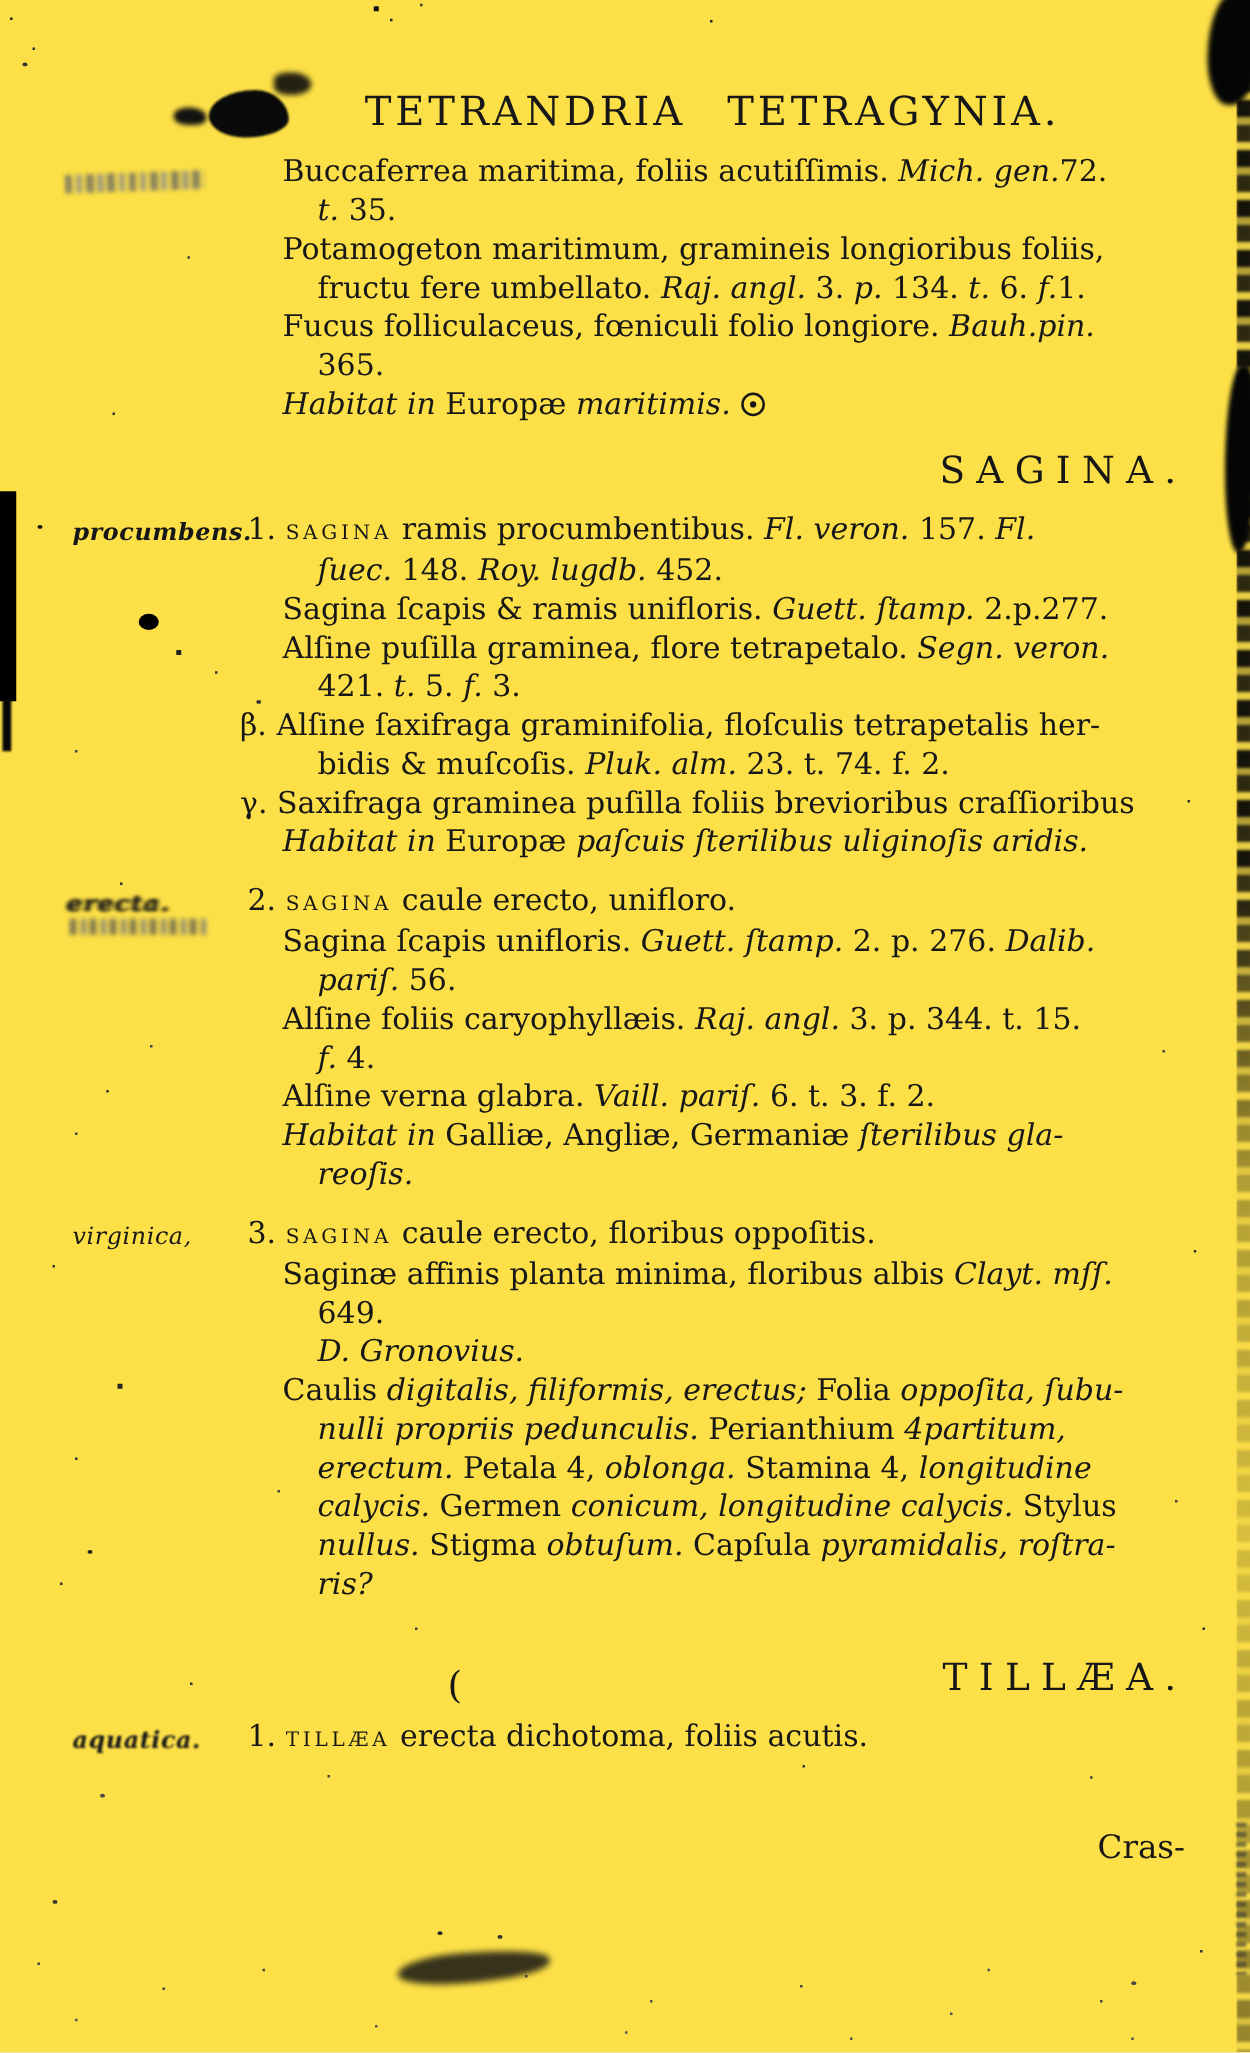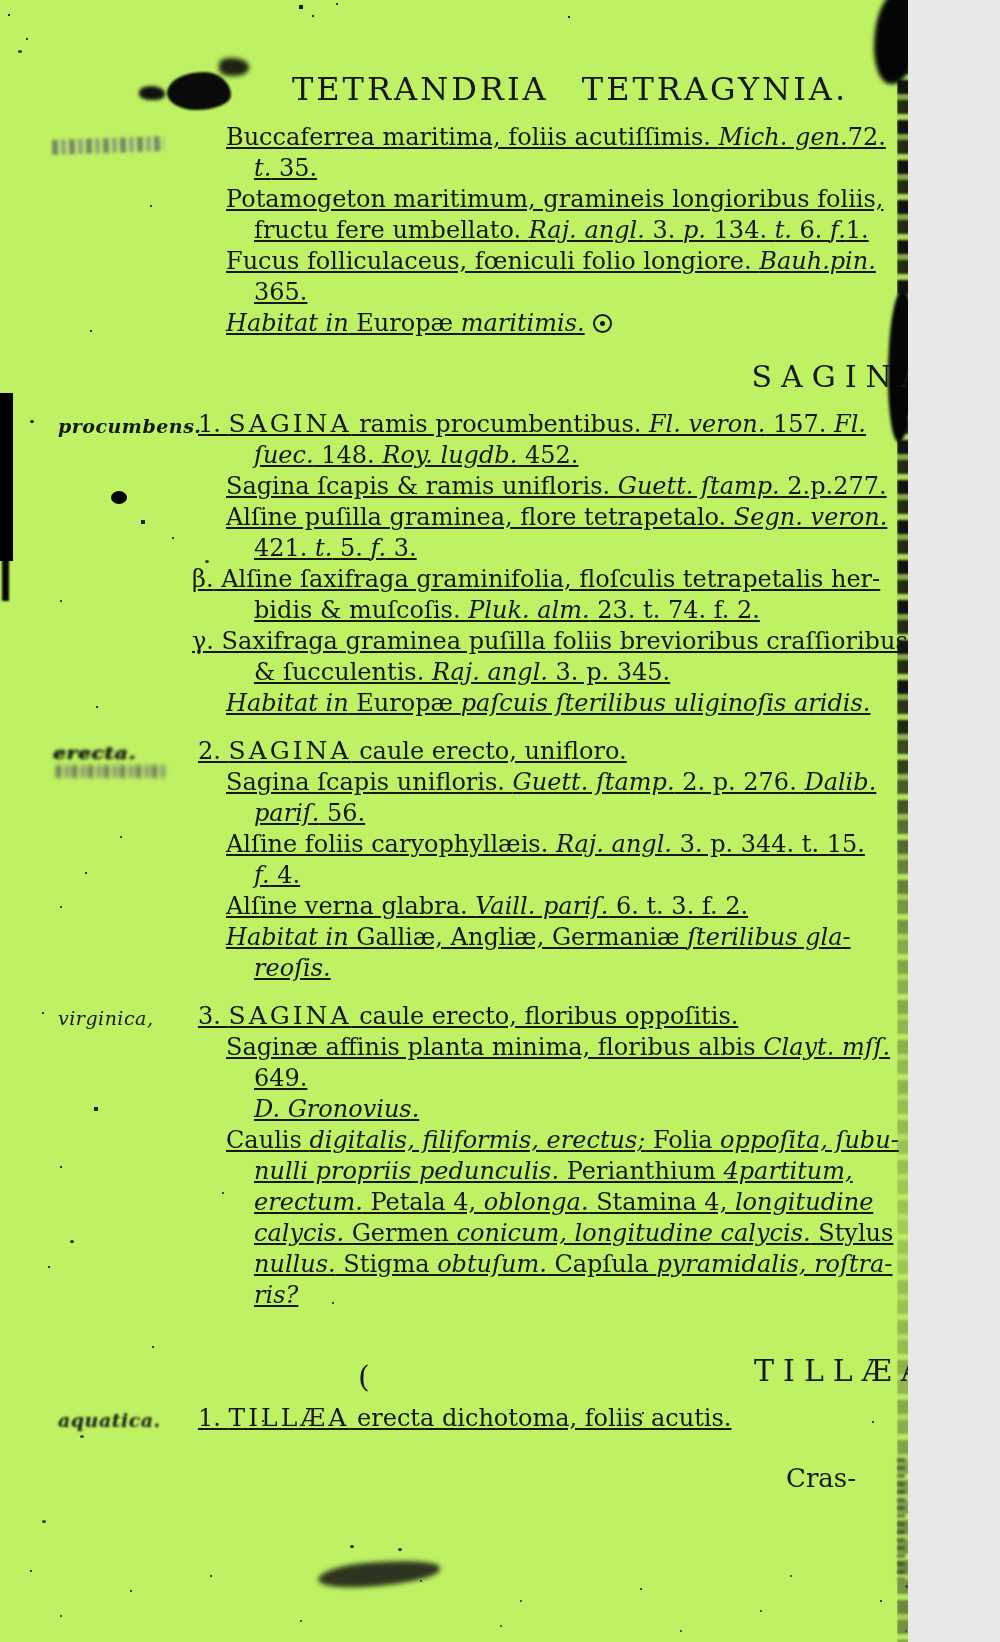--- a/index.html
+++ b/index.html
@@ -1,32 +1,32 @@
 <!DOCTYPE html>
 <html><head>
 <meta charset="utf-8">
 <title>Scanned book page</title>
 <style>
   html,body{margin:0;padding:0;background:#e8e8e8;}
-  .page{position:relative;width:908px;height:1642px;background:#bef264;overflow:hidden;
+  .page{position:relative;width:1000px;height:1642px;background:#fde047;overflow:hidden;
         font-family:"DejaVu Serif","Liberation Serif",serif;color:#171717;}
 
   
   .running-head{position:absolute;top:70px;left:195px;width:750px;text-align:center;
         font-size:32px;letter-spacing:3px;word-spacing:20px;font-weight:500;}
 
   
   .text-flow{position:absolute;left:190px;top:122px;width:760px;font-size:24px;line-height:31px;}
-  .text-flow p{margin:0;padding:0;white-space:nowrap;text-decoration:underline;}
+  .text-flow p{margin:0;padding:0;white-space:nowrap;}
   p.first,p.habitat{padding-left:36px;}
   p.cont{padding-left:64px;}
   p.entry{padding-left:8px;position:relative;margin-top:16px;}
   p.greek{padding-left:2px;}
   span.i{font-style:italic;}
-  span.g{letter-spacing:3px;font-size:25px;}
+  span.g{letter-spacing:3px;font-size:16px;}
   .heading{text-align:right;font-size:30px;letter-spacing:9px;margin:22px 0 10px;position:relative;}
   .heading.big{margin:44px 0 14px;}
   .heading .stray{position:absolute;left:168px;top:6px;letter-spacing:0;font-size:30px;font-weight:400;}
 
   
   .margin{position:absolute;left:-132px;top:3px;width:126px;font-style:italic;font-size:19px;
         letter-spacing:.5px;white-space:nowrap;}
   .margin.bold{font-weight:600;filter:blur(.4px);}
   .margin.heavy{font-weight:700;filter:blur(1.5px);text-shadow:0 0 2px #000;transform:scale(1.08,.92);}
   .margin.blur{font-weight:600;filter:blur(.8px);}
@@ -108,21 +108,20 @@
       <p class="habitat"><span class="i">Habitat in</span><span> Europæ </span><span class="i">maritimis.</span><span class="sun"></span></p>
       <div class="heading"><span>SAGINA.</span></div>
       <p class="entry"><span class="margin bold">procumbens.</span><span>1. </span><span class="g">SAGINA</span><span> ramis procumbentibus. </span><span class="i">Fl. veron.</span><span> 157. </span><span class="i">Fl.</span></p>
       <p class="cont"><span class="i">ſuec.</span><span> 148. </span><span class="i">Roy. lugdb.</span><span> 452.</span></p>
       <p class="first"><span>Sagina ſcapis &amp; ramis unifloris. </span><span class="i">Guett. ſtamp.</span><span> 2.p.277.</span></p>
       <p class="first"><span>Alſine puſilla graminea, flore tetrapetalo. </span><span class="i">Segn. veron.</span></p>
       <p class="cont"><span>421. </span><span class="i">t.</span><span> 5. </span><span class="i">f.</span><span> 3.</span></p>
       <p class="greek"><span>β.</span><span> Alſine ſaxifraga graminifolia, floſculis tetrapetalis her-</span></p>
       <p class="cont"><span>bidis &amp; muſcoſis. </span><span class="i">Pluk. alm.</span><span> 23. t. 74. f. 2.</span></p>
       <p class="greek"><span>γ.</span><span> Saxifraga graminea puſilla foliis brevioribus craſſioribus</span></p>
-      <p class="cont"><span>&amp; ſucculentis. </span><span class="i">Raj. angl.</span><span> 3. p. 345.</span></p>
       <p class="habitat"><span class="i">Habitat in</span><span> Europæ </span><span class="i">paſcuis ſterilibus uliginoſis aridis.</span></p>
       <p class="entry"><span class="margin heavy">erecta.</span><span class="margin-smudge"></span><span>2. </span><span class="g">SAGINA</span><span> caule erecto, unifloro.</span></p>
       <p class="first"><span>Sagina ſcapis unifloris. </span><span class="i">Guett. ſtamp.</span><span> 2. p. 276. </span><span class="i">Dalib.</span></p>
       <p class="cont"><span class="i">pariſ.</span><span> 56.</span></p>
       <p class="first"><span>Alſine foliis caryophyllæis. </span><span class="i">Raj. angl.</span><span> 3. p. 344. t. 15.</span></p>
       <p class="cont"><span class="i">f.</span><span> 4.</span></p>
       <p class="first"><span>Alſine verna glabra. </span><span class="i">Vaill. pariſ.</span><span> 6. t. 3. f. 2.</span></p>
       <p class="habitat"><span class="i">Habitat in</span><span> Galliæ, Angliæ, Germaniæ </span><span class="i">ſterilibus gla-</span></p>
       <p class="cont"><span class="i">reoſis.</span></p>
       <p class="entry"><span class="margin ">virginica,</span><span>3. </span><span class="g">SAGINA</span><span> caule erecto, floribus oppoſitis.</span></p>

